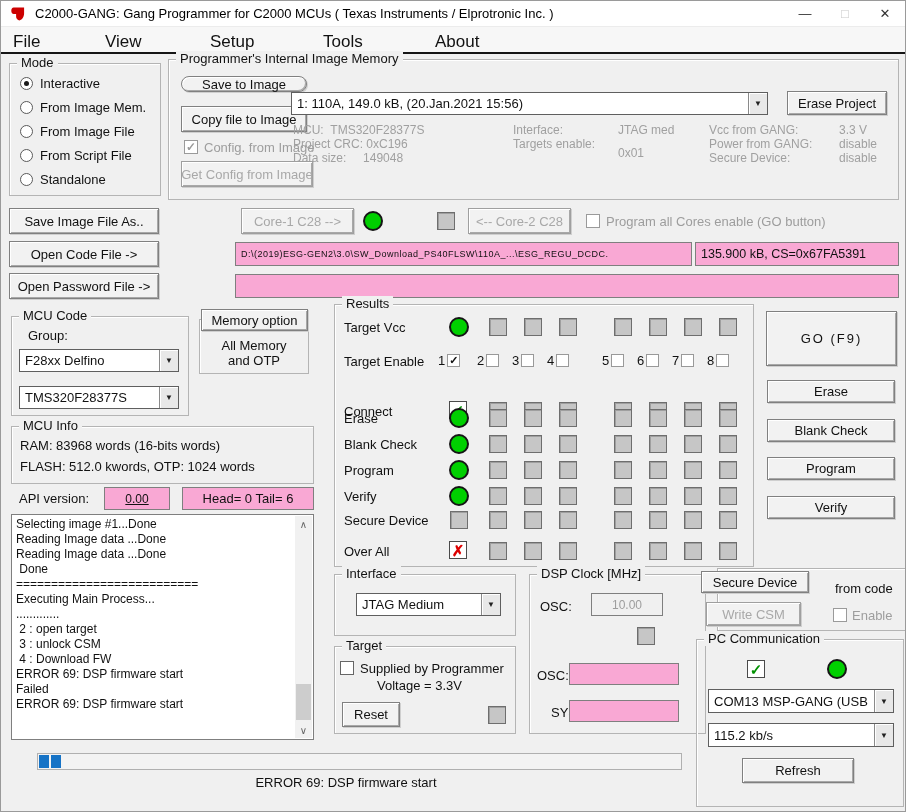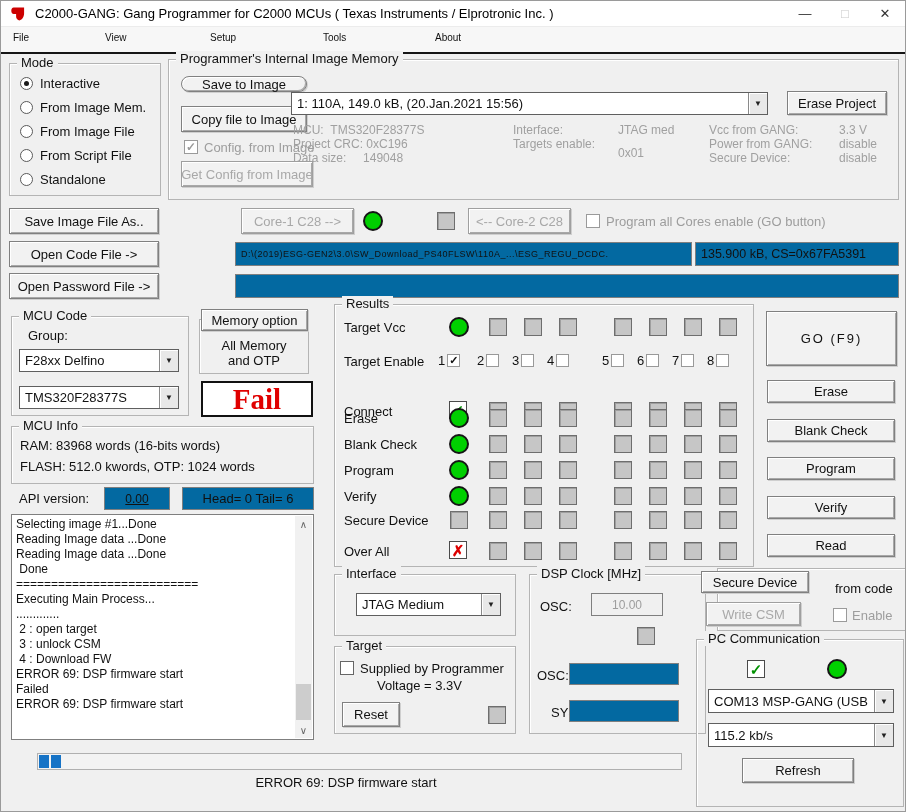--- a/index.html
+++ b/index.html
@@ -12,31 +12,31 @@
   
   .titlebar { position:absolute; top:0; left:0; right:0; height:26px; background:#ffffff;
     display:flex; align-items:center; border-bottom:1px solid #ececec; }
   .appicon { width:17px; height:16px; margin:0 8px 0 9px; }
   .title { font-size:13px; color:#000; white-space:nowrap; }
   .wbtn { position:absolute; top:0; width:40px; height:25px; display:flex; align-items:center;
     justify-content:center; font-size:13px; color:#333; }
   .wbtn.max { color:#c9c9c9; }
   
   .menubar { position:absolute; top:26px; left:0; right:0; height:25px; background:#f7f7f7; }
-  .menuitem { position:absolute; top:3px; font-size:10px; color:#111; padding:2px 6px; }
+  .menuitem { position:absolute; top:3px; font-size:17px; color:#111; padding:2px 6px; }
   .menusep { position:absolute; top:51px; left:0; right:0; height:2px; background:#151515; }
   
   .group { position:absolute; border:1px solid #b4b4b4; box-shadow:inset 1px 1px 0 #ffffff; }
   .legend { position:absolute; top:-9px; left:7px; background:#f0f0f0; padding:0 4px; font-size:13px; color:#111; white-space:nowrap; }
   .btn { position:absolute; display:flex; align-items:center; justify-content:center;
     background:#f2f2f2; border:1px solid #808080;
     box-shadow:inset 1px 1px 0 #ffffff, inset -1px -1px 0 #a8a8a8, 1px 1px 0 #cfcfcf;
     font-size:13px; color:#111; cursor:default; white-space:nowrap; }
   .btn.dis { color:#a8a8a8; border-color:#9f9f9f; }
-  .field { position:absolute; background:#0369a1; border:1px solid #7f7f7f; display:flex;
+  .field { position:absolute; background:#f9a8d4; border:1px solid #7f7f7f; display:flex;
     align-items:center; padding:0 5px; font-size:12px; overflow:hidden; white-space:nowrap; }
   .field.dis { background:#f0f0f0; color:#9d9d9d; }
   .combo { position:absolute; background:#ffffff; border:1px solid #5f5f5f; display:flex;
     align-items:center; overflow:hidden; }
   .combo .ctext { flex:1; padding:0 5px; font-size:13px; white-space:nowrap; overflow:hidden; }
   .combo .carrow { width:19px; align-self:stretch; background:#e8e8e8; border-left:1px solid #8a8a8a;
     display:flex; align-items:center; justify-content:center; font-size:8px; color:#222;
     box-shadow:inset 1px 1px 0 #fff; }
   .radio { position:absolute; width:13px; height:13px; border-radius:50%; background:#fff;
     border:1px solid #5a5a5a; }
@@ -173,21 +173,20 @@
     <span class="ctext">TMS320F28377S</span>
     <span class="carrow">▼</span>
   </div>
 
   <div class="memframe" style="left:198px; top:318px; width:110px; height:55px;">
     <div class="pre" style="position:absolute; left:0; right:0; top:18px; font-size:13px;">All Memory
 and OTP</div>
   </div>
   <div class="btn" style="left:200px; top:308px; width:107px; height:22px;">Memory option</div>
 
-  <div class="failbox" style="left:200px; top:380px; width:112px; height:36px;">Fail</div>
 
   <div class="group" style="left:10px; top:425px; width:303px; height:58px;">
     <span class="legend">MCU Info</span>
     <span class="lbl" style="left:8px; top:11px;">RAM: 83968 words (16-bits words)</span>
     <span class="lbl" style="left:8px; top:32px;">FLASH: 512.0 kwords,  OTP: 1024 words</span>
   </div>
 
   <span class="lbl" style="left:18px; top:490px;">API version:</span>
   <div class="field" style="left:103px; top:486px; width:66px; height:23px; justify-content:center;text-decoration:underline;">0.00</div>
   <div class="field" style="left:181px; top:486px; width:132px; height:23px; justify-content:center; font-size:13px;">Head= 0  Tail= 6</div>
@@ -347,21 +346,20 @@
       <span class="sq" style="left:349px; top:1px;"></span>
       <span class="sq" style="left:384px; top:1px;"></span>
     </div>
   </div>
 
   <div class="btn" style="left:765px; top:310px; width:131px; height:55px; letter-spacing:2px;">GO   (F9)</div>
   <div class="btn" style="left:766px; top:379px; width:128px; height:23px;">Erase</div>
   <div class="btn" style="left:766px; top:418px; width:128px; height:23px;">Blank Check</div>
   <div class="btn" style="left:766px; top:456px; width:128px; height:23px;">Program</div>
   <div class="btn" style="left:766px; top:495px; width:128px; height:23px;">Verify</div>
-  <div class="btn" style="left:766px; top:533px; width:128px; height:23px;">Read</div>
 
   <div class="group" style="left:333px; top:573px; width:182px; height:62px;">
     <span class="legend">Interface</span>
   </div>
   <div class="combo" style="left:355px; top:592px; width:145px; height:23px;">
     <span class="ctext">JTAG Medium</span>
     <span class="carrow">▼</span>
   </div>
 
   <div class="group" style="left:333px; top:645px; width:182px; height:88px;">

